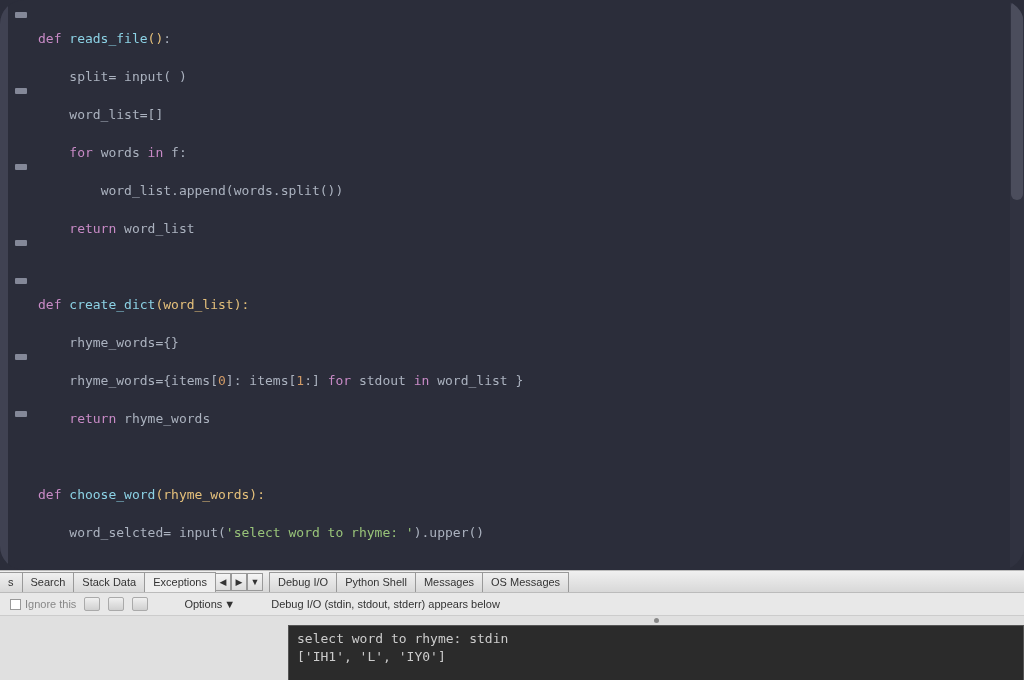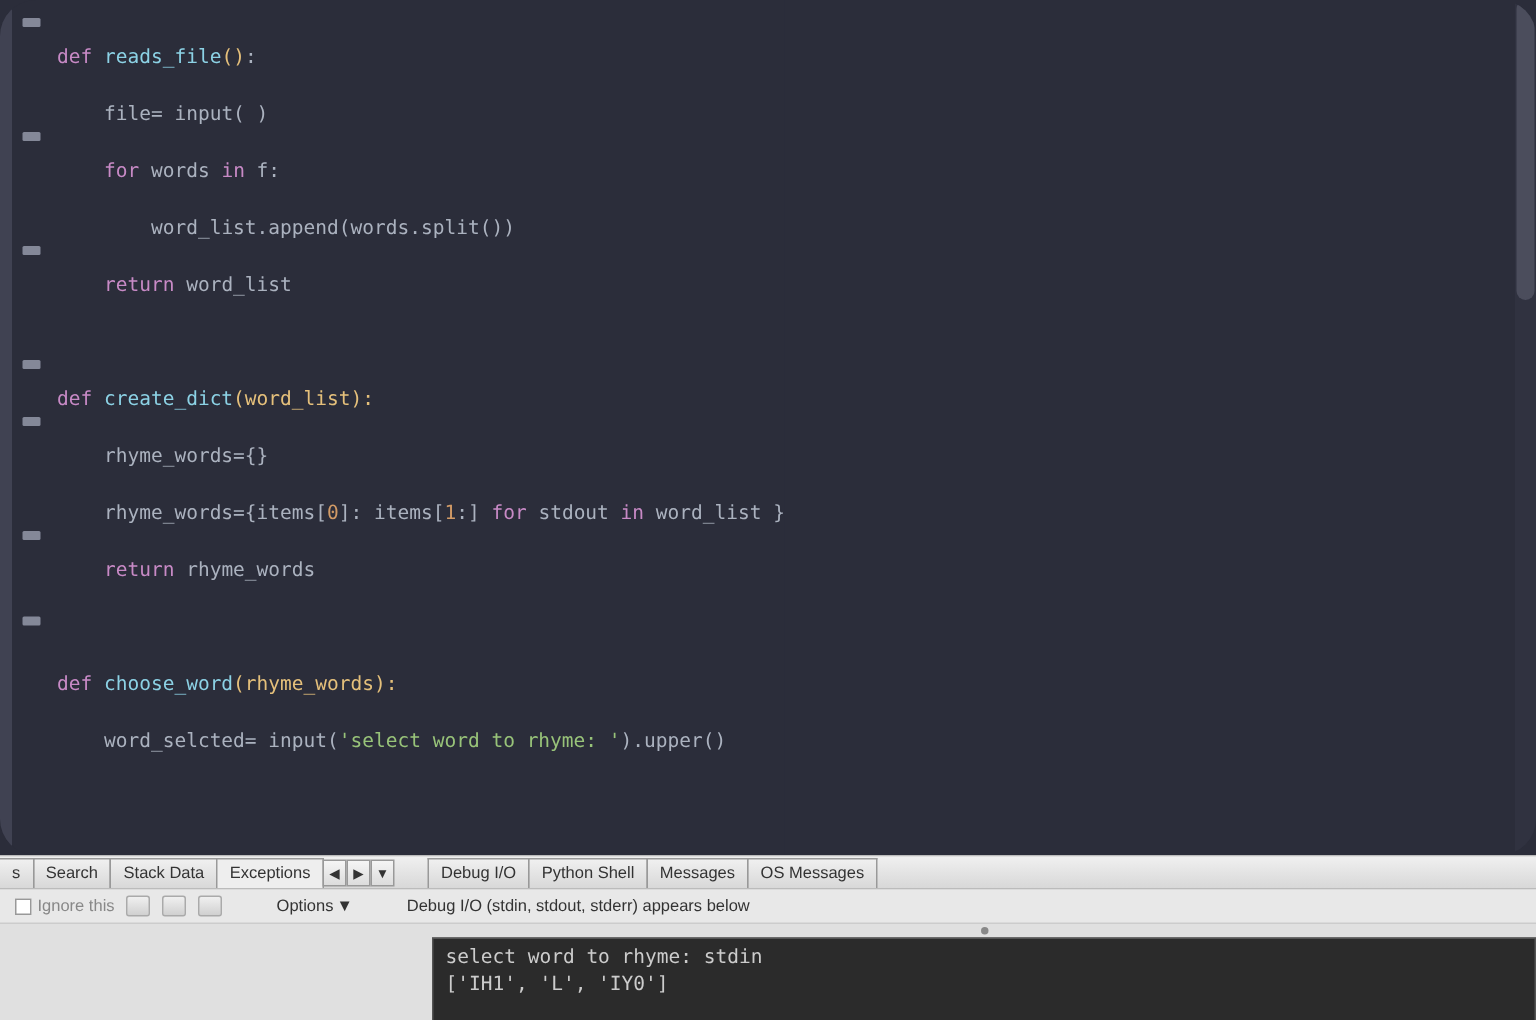--- a/index.html
+++ b/index.html
@@ -16,21 +16,21 @@
   .str { color: #98c379; }
   .num { color: #d19a66; }
   .paren { color: #e5c07b; }
   .op { color: #abb2bf; }
 
   .panel { height: 110px; background: #e0e0e0; font-family: -apple-system, "Lucida Grande", sans-serif; font-size: 11px; color: #333; border-top: 1px solid #bbb; }
   .tabs { display: flex; align-items: center; height: 22px; background: linear-gradient(#f0f0f0, #d8d8d8); border-bottom: 1px solid #bbb; font-size: 11px; }
   .tab { padding: 2px 8px; border: 1px solid #999; border-bottom: none; background: linear-gradient(#f0f0f0, #d8d8d8); margin-right: -1px; height: 20px; display: flex; align-items: center; color: #333; cursor: pointer; }
   .tab.cut-left { border-left: none; border-top-left-radius: 0; }
   .tab.active { background: #eee; font-weight: 400; }
-  .tab.debug { margin-left: 22px; }
+  .tab.debug { margin-left: 6px; }
   .arrow-btn { width: 16px; height: 18px; border: 1px solid #999; background: linear-gradient(#f5f5f5, #dcdcdc); display: flex; align-items: center; justify-content: center; font-size: 9px; cursor: pointer; }
   .toolbar { display: flex; align-items: center; height: 23px; padding: 0 10px; gap: 8px; background: #e8e8e8; border-bottom: 1px solid #ccc; }
   .checkbox { display: flex; align-items: center; gap: 4px; color: #888; }
   .chk { width: 11px; height: 11px; border: 1px solid #999; background: #fff; }
   .tiny-btn { width: 16px; height: 14px; background: linear-gradient(#f0f0f0, #d0d0d0); border: 1px solid #aaa; border-radius: 2px; }
   .options-lbl { color: #333; display: flex; align-items: center; gap: 2px; justify-content: flex-end; }
   .console { background: #2b2b2b; color: #ccc; font-family: Menlo, Monaco, monospace; font-size: 13px; padding: 4px 8px; height: 62px; margin-left: 288px; border: 1px solid #555; line-height: 18px; white-space: pre; }
   .scrollbar { position: absolute; right: 0; top: 0; bottom: 0; width: 14px; background: #303240; }
   .scroll-thumb { position: absolute; right: 1px; top: 0; width: 12px; height: 200px; background: #4b4d5c; border-radius: 6px; }
   .dot { width: 5px; height: 5px; background: #888; border-radius: 50%; margin: 0 auto; }
@@ -44,21 +44,22 @@
     <div class="fold" style="top:12px"></div>
     <div class="fold" style="top:88px"></div>
     <div class="fold" style="top:164px"></div>
     <div class="fold" style="top:240px"></div>
     <div class="fold" style="top:278px"></div>
     <div class="fold" style="top:354px"></div>
     <div class="fold" style="top:411px"></div>
   </div>
   <div class="code">
 <span class="line"><span class="kw">def </span><span class="fn">reads_file</span><span class="paren">()</span><span class="op">:</span></span>
-<span class="line">    <span class="var">file</span><span class="op">= input( )</span></span>
+<span class="line">    <span class="var">split</span><span class="op">= input( )</span></span>
+<span class="line">    <span class="var">word_list</span><span class="op">=[]</span></span>
 <span class="line">    <span class="kw">for </span><span class="var">words </span><span class="kw">in </span><span class="var">f:</span></span>
 <span class="line">        <span class="var">word_list.append(words.split())</span></span>
 <span class="line">    <span class="kw">return </span><span class="var">word_list</span></span>
 <span class="line"> </span>
 <span class="line"><span class="kw">def </span><span class="fn">create_dict</span><span class="paren">(word_list):</span></span>
 <span class="line">    <span class="var">rhyme_words</span><span class="op">={}</span></span>
 <span class="line">    <span class="var">rhyme_words</span><span class="op">={items[</span><span class="num">0</span><span class="op">]: items[</span><span class="num">1</span><span class="op">:] </span><span class="kw">for </span><span class="var">stdout </span><span class="kw">in </span><span class="var">word_list }</span></span>
 <span class="line">    <span class="kw">return </span><span class="var">rhyme_words</span></span>
 <span class="line"> </span>
 <span class="line"><span class="kw">def </span><span class="fn">choose_word</span><span class="paren">(rhyme_words):</span></span>

